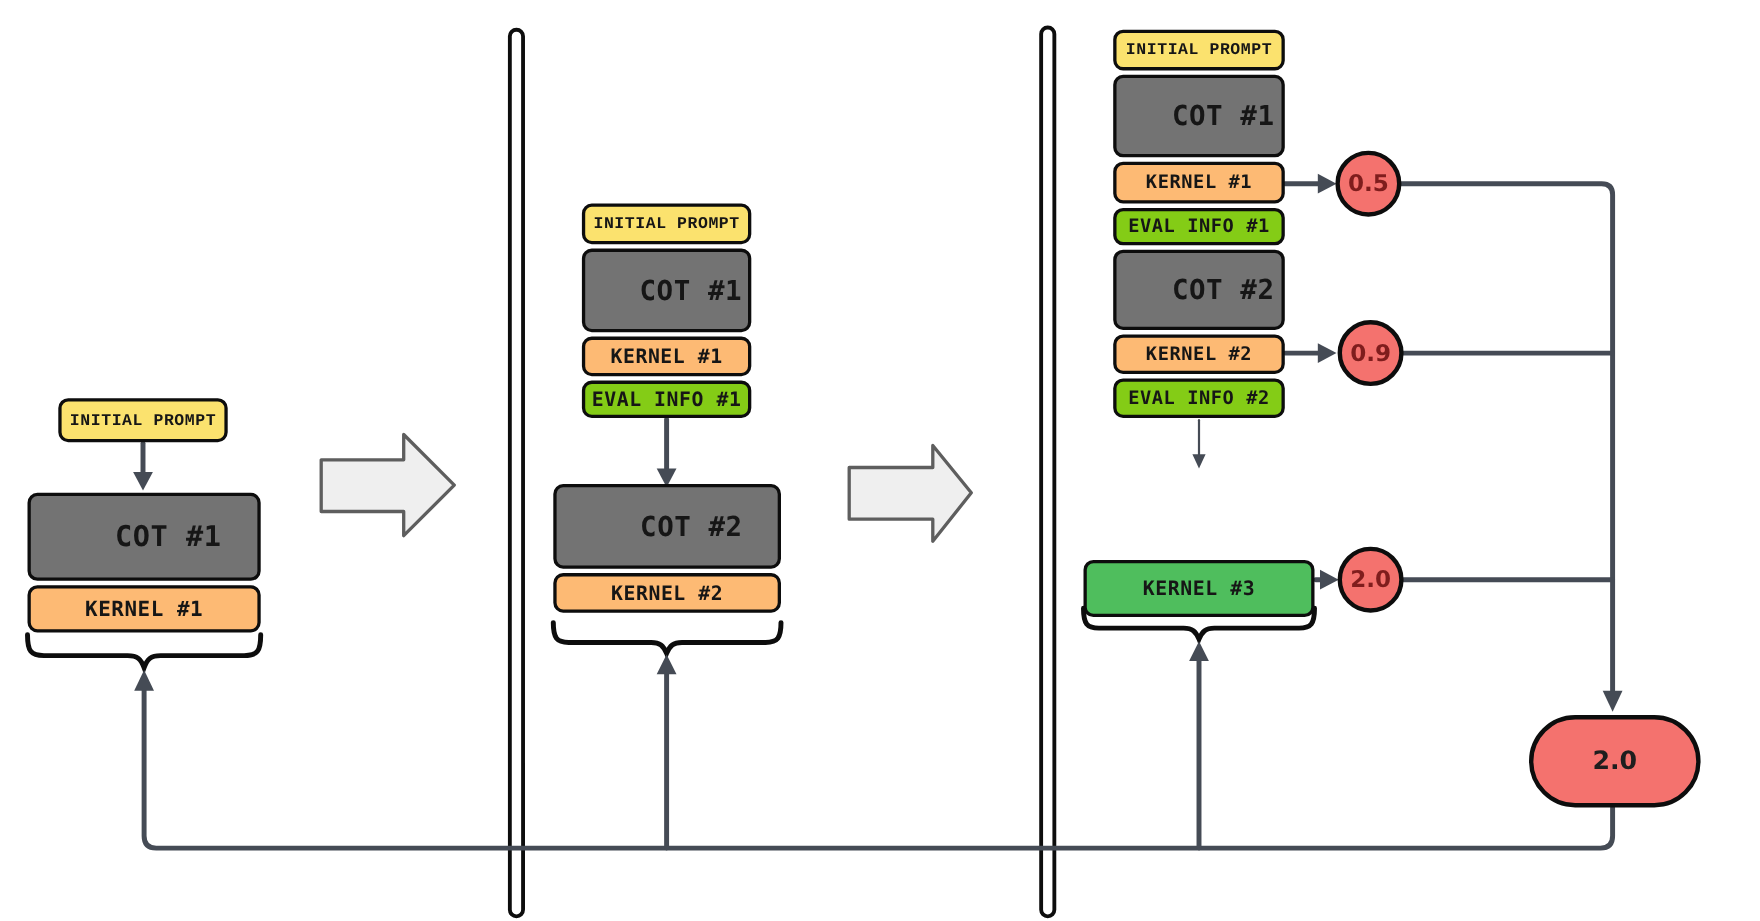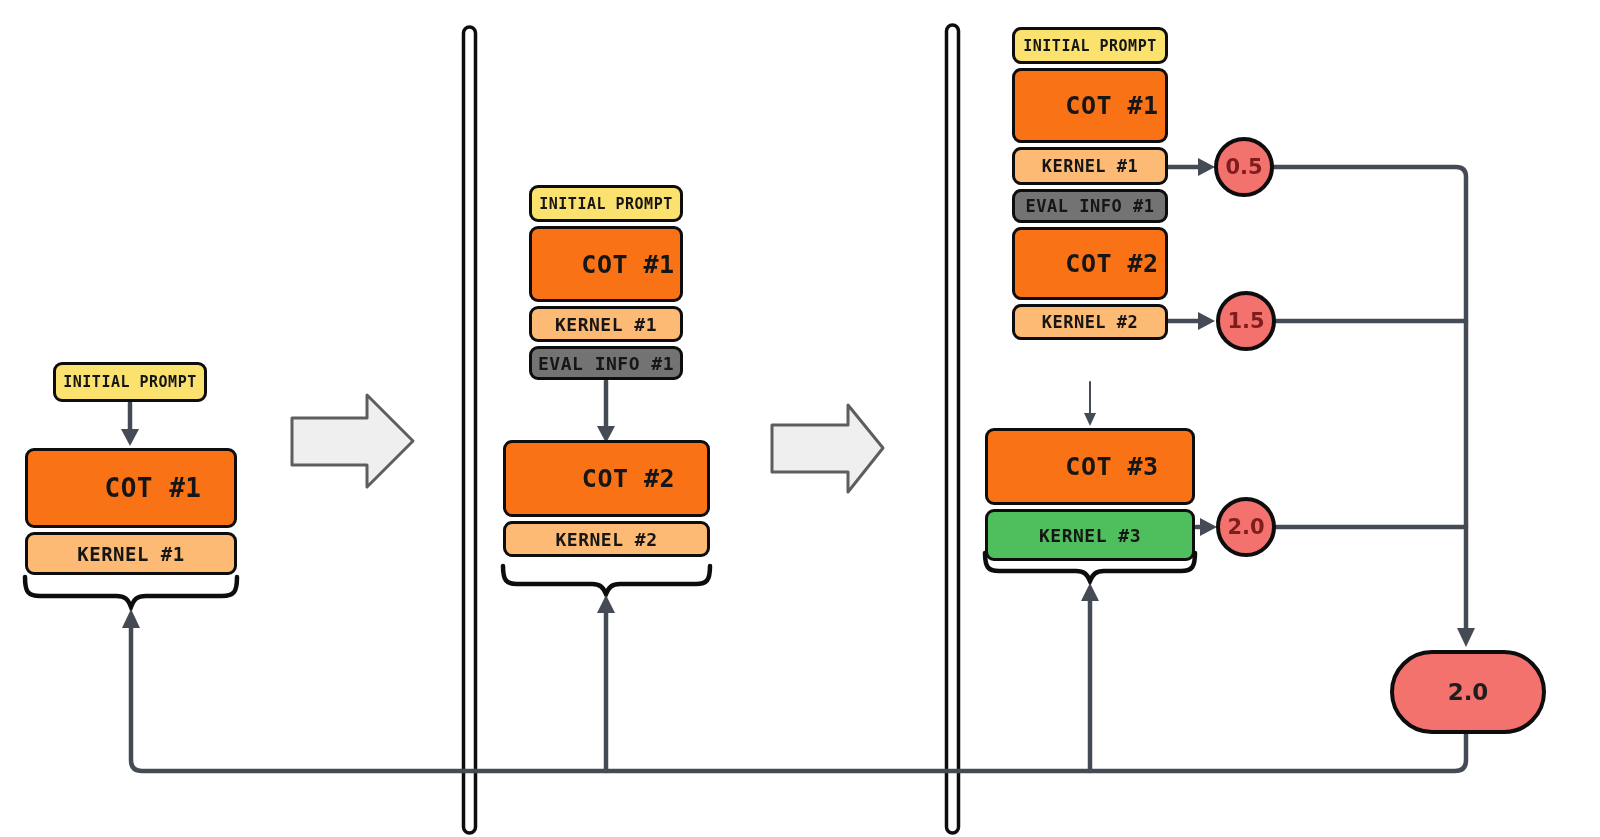--- a/index.html
+++ b/index.html
@@ -8,40 +8,40 @@
     font-family:"DejaVu Sans Mono","Liberation Mono",monospace;overflow:hidden;
   }
   #connector-layer{position:absolute;left:0;top:0;z-index:1;}
   .node{
     position:absolute;z-index:10;box-sizing:border-box;
     border:3px solid #0d0d0d;border-radius:9px;
     display:flex;align-items:center;justify-content:center;
     color:#161616;font-weight:bold;letter-spacing:.5px;white-space:nowrap;
   }
   .yellow{background:#FBE26E;}
-  .purple{background:#f97316;padding-left:44px;}
+  .purple{background:#737373;padding-left:44px;}
   .green{background:#fdba74;}
   .green-dark{background:#4FBE5D;}
-  .gray{background:#737373;}
+  .gray{background:#84cc16;}
   .score-circle{
     position:absolute;z-index:12;box-sizing:border-box;width:60px;height:60px;
     border:4px solid #0d0d0d;border-radius:50%;background:#F4726E;
     display:flex;align-items:center;justify-content:center;
     font-family:"DejaVu Sans","Liberation Sans",sans-serif;
     font-weight:bold;font-size:21px;color:#7f1d1d;
   }
   .final-pill{
     position:absolute;z-index:12;box-sizing:border-box;
     left:1390px;top:650px;width:156px;height:84px;
     border:4px solid #0d0d0d;border-radius:42px;background:#F4726E;
     display:flex;align-items:center;justify-content:center;
     font-family:"DejaVu Sans","Liberation Sans",sans-serif;
     font-weight:bold;font-size:23px;color:#1e1e1e;
   }
-  .fs15{font-size:15px;} .fs17{font-size:17px;} .fs18{font-size:18px;}
+  .fs15{font-size:15px;font-family:Liberation Mono, monospace;} .fs17{font-size:17px;} .fs18{font-size:18px;}
   .fs19{font-size:19px;} .fs25{font-size:25px;} .fs26{font-size:26px;}
 </style>
 </head>
 <body>
 
 <div id="stage">
 
   <svg id="connector-layer" width="1600" height="837" viewBox="0 0 1600 837">
 
     <rect x="463.5" y="27" width="12" height="806" rx="6" fill="#ffffff" stroke="#0d0d0d" stroke-width="3.5"></rect>
@@ -94,22 +94,22 @@
   <div class="node gray fs18" style="left:529px;top:346px;width:154px;height:34px;">EVAL INFO #1</div>
   <div class="node purple fs25" style="left:503px;top:440px;width:207px;height:77px;">COT #2</div>
   <div class="node green fs18" style="left:503px;top:521px;width:207px;height:36px;">KERNEL #2</div>
 
   <div class="node yellow fs15" style="left:1012px;top:27px;width:156px;height:37px;">INITIAL PROMPT</div>
   <div class="node purple fs25" style="left:1012px;top:68px;width:156px;height:75px;">COT #1</div>
   <div class="node green fs17" style="left:1012px;top:147px;width:156px;height:38px;">KERNEL #1</div>
   <div class="node gray fs17" style="left:1012px;top:189px;width:156px;height:34px;">EVAL INFO #1</div>
   <div class="node purple fs25" style="left:1012px;top:227px;width:156px;height:73px;">COT #2</div>
   <div class="node green fs17" style="left:1012px;top:304px;width:156px;height:36px;">KERNEL #2</div>
-  <div class="node purple fs25" style="left:985px;top:428px;width:210px;height:77px;">COT #3</div>
+  <div class="node gray fs17" style="left:1012px;top:344px;width:156px;height:36px;">EVAL INFO #2</div>
   <div class="node green-dark fs18" style="left:985px;top:509px;width:210px;height:52px;">KERNEL #3</div>
 
   <div class="score-circle" style="left:1214px;top:137px;">0.5</div>
-  <div class="score-circle" style="left:1216px;top:291px;">1.5</div>
+  <div class="score-circle" style="left:1216px;top:291px;">0.9</div>
   <div class="score-circle" style="left:1216px;top:497px;">2.0</div>
 
   <div class="final-pill">2.0</div>
 
 </div>
 
 </body></html>

